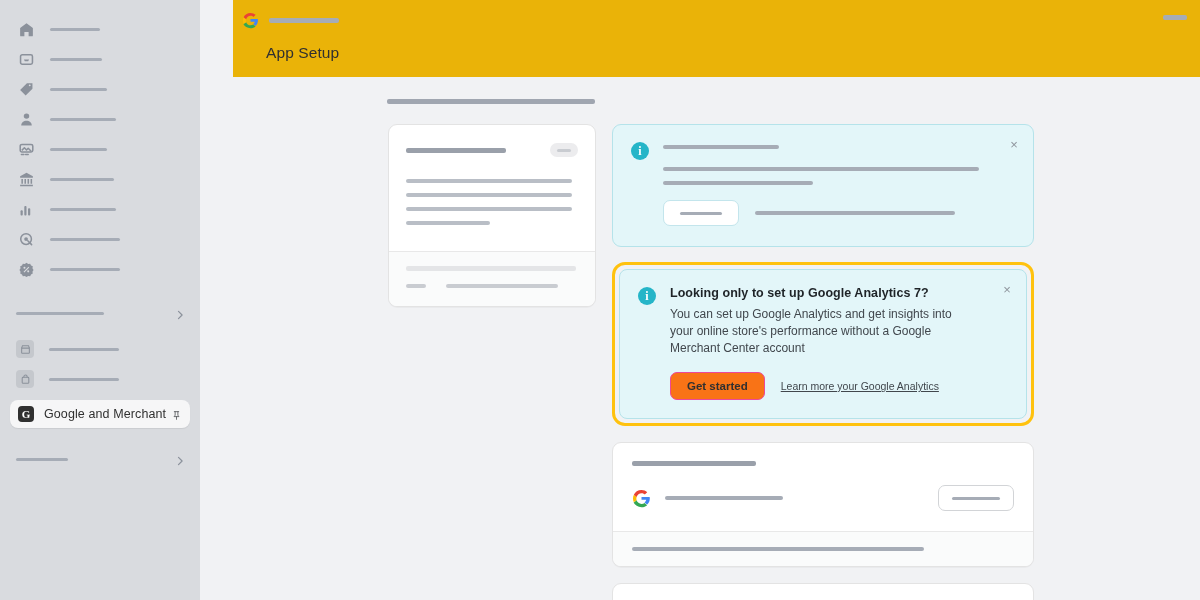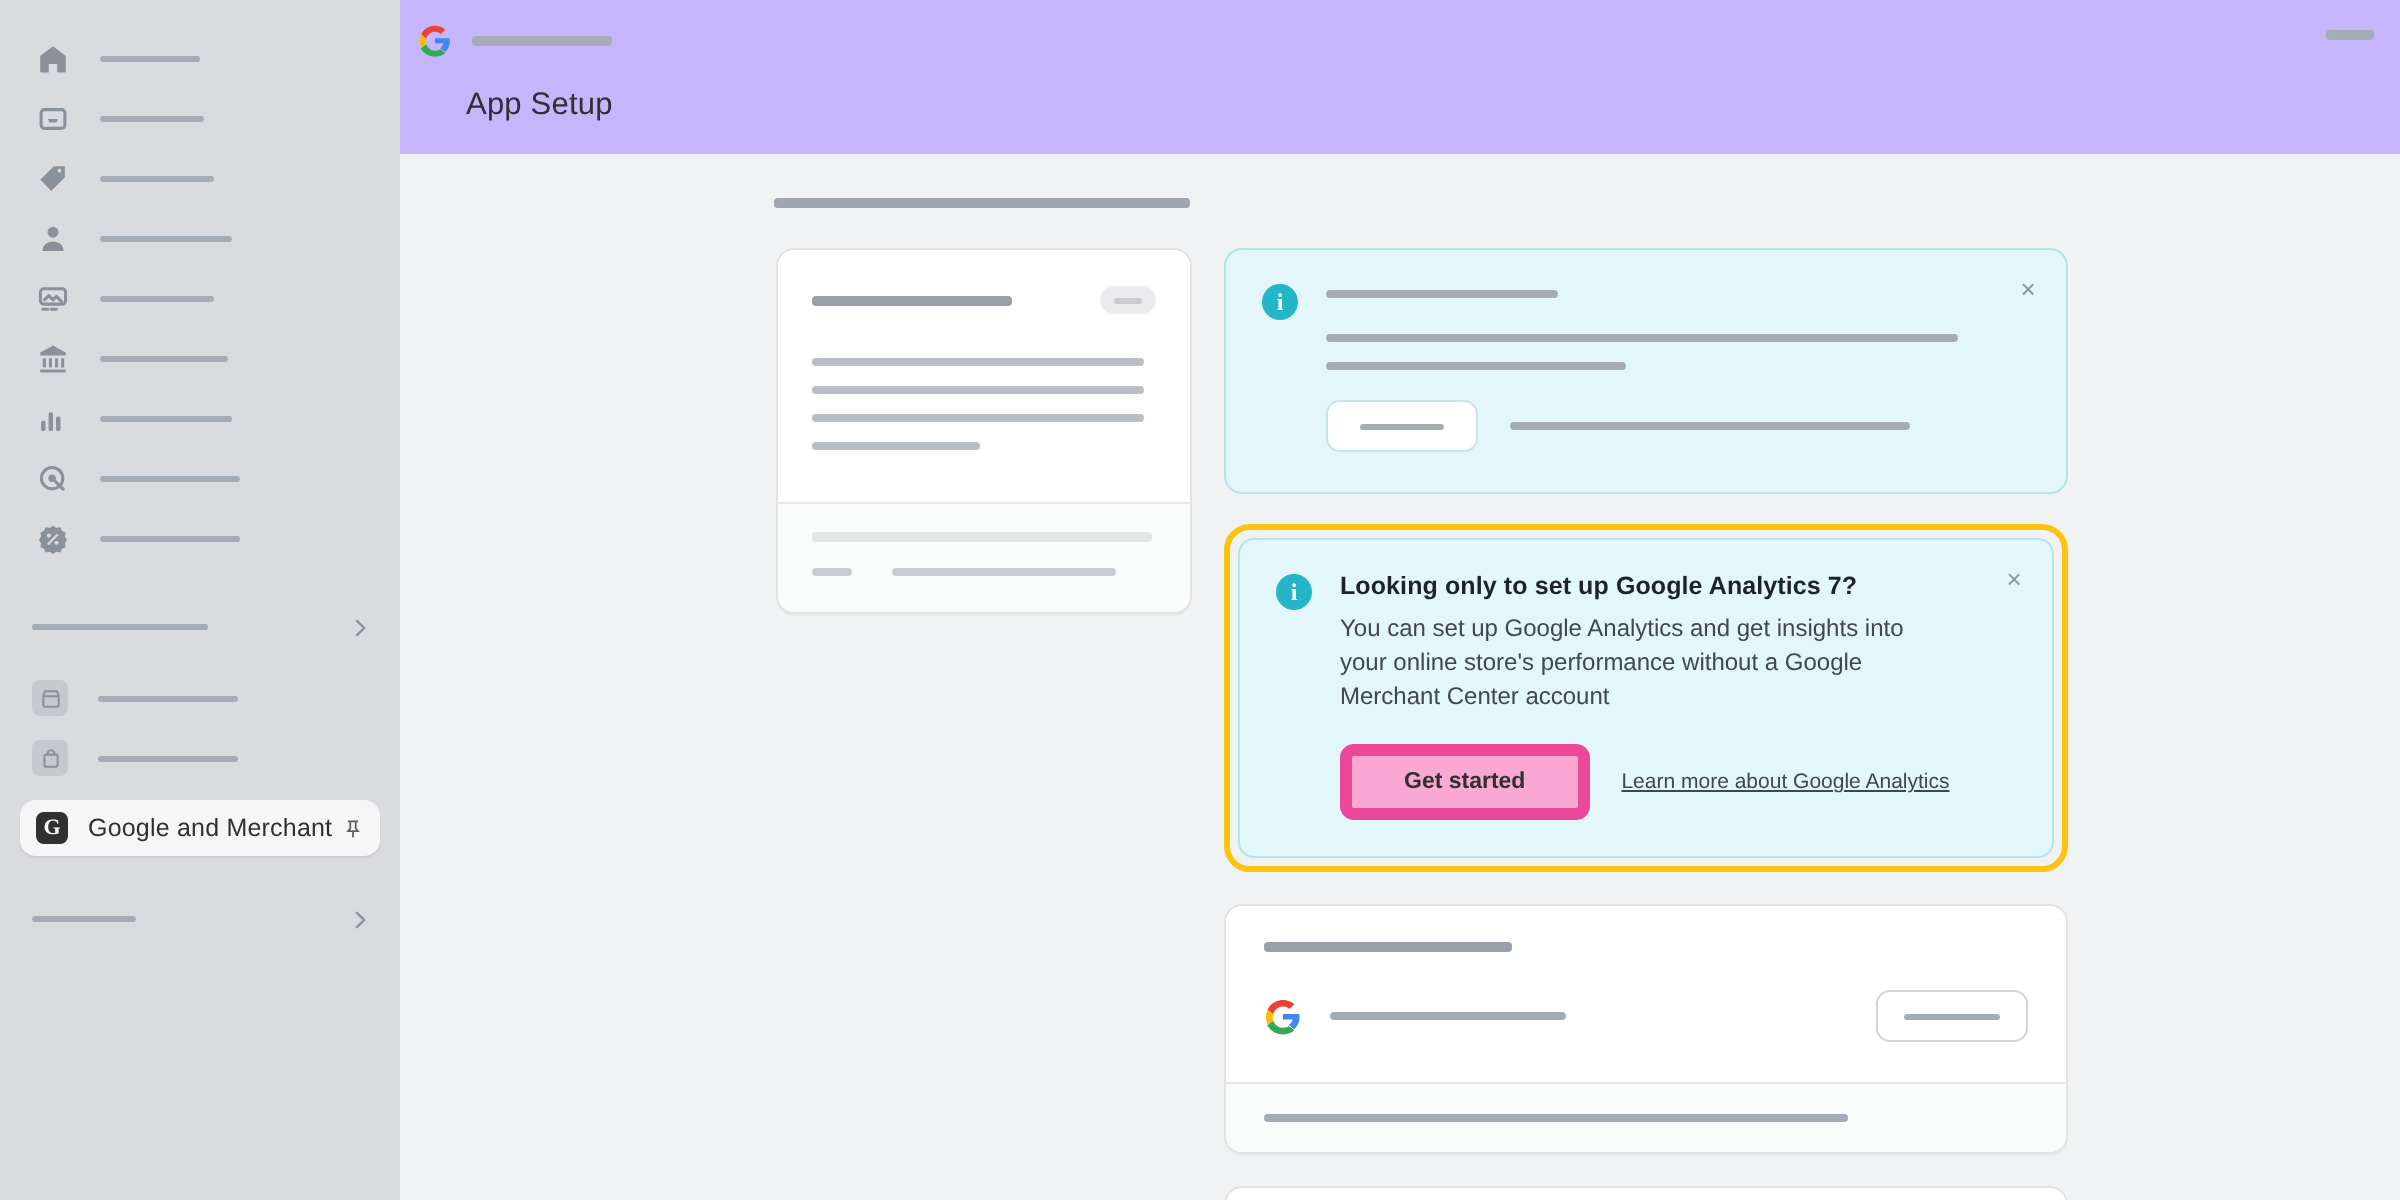--- a/index.html
+++ b/index.html
@@ -57,22 +57,23 @@
 
   .side-app-ico {
     width: 18px; height: 18px; flex:0 0 18px; margin-right: 15px;
     border-radius: 4px; background: #c5c8cd;
     display:flex; align-items:center; justify-content:center;
   }
 
   
   .main { flex: 1; position: relative; height: 600px; background: #f1f2f4; }
   .topbar {
-    height: 77px; background: #c4b5fd;
+    height: 77px; background: #eab308;
     position: relative;
+    margin-left: 33px;
   }
   .topbar-inner { display: flex; align-items: center; padding: 12px 0 0 9px; }
   .gfav { width: 17px; height: 17px; flex:0 0 17px; margin-right: 10px; }
   .topbar .title {
     position: absolute; left: 33px; top: 44px;
     font-size: 15.5px; color: #303030; letter-spacing: .1px;
   }
   .topbar .tr-skel {
     position: absolute; right: 13px; top: 15px;
     width: 24px; height: 5px; background: #a6acb6; border-radius: 2px;
@@ -123,22 +124,22 @@
   .banner .bd { flex: 1; min-width: 0; padding-right: 14px; }
   .banner .x {
     position: absolute; right: 12px; top: 13px;
     color: #8f959d; font-size: 13px; line-height: 1;
     width: 14px; height: 14px; text-align: center;
   }
   .b-title { font-size: 12.5px; font-weight: bold; color: #1e2327; letter-spacing: .05px; }
   .b-text { font-size: 12px; color: #41474d; line-height: 1.42; margin-top: 6px; max-width: 290px; }
   .b-actions { display: flex; align-items: center; margin-top: 15px; }
   .btn-plain {
-    background: #f9a8d4; border: 6px solid #ec4899; border-radius: 7px;
-    padding: 7px 26px; font-size: 11.5px; font-weight: bold; color: #303030;
+    background: #f97316; border: 1px solid #ec4899; border-radius: 7px;
+    padding: 7px 16px; font-size: 11.5px; font-weight: bold; color: #303030;
     font-family: "Liberation Sans", sans-serif;
   }
   .link-plain { font-size: 10.5px; color: #41474d; text-decoration: underline; margin-left: 16px; }
 
   .highlight-wrap {
     border: 3px solid #ffc20e;
     border-radius: 13px;
     padding: 4px;
     background: #f1f2f4;
     margin-top: 15px;
@@ -382,21 +383,21 @@
         </div>
 
         <div class="highlight-wrap">
           <div class="banner">
             <span class="info-ico">i</span>
             <div class="bd">
               <div class="b-title">Looking only to set up Google Analytics 7?</div>
               <div class="b-text">You can set up Google Analytics and get insights into your online store's performance without a Google Merchant Center account</div>
               <div class="b-actions">
                 <button class="btn-plain">Get started</button>
-                <a class="link-plain" href="#">Learn more about Google Analytics</a>
+                <a class="link-plain" href="#">Learn more your Google Analytics</a>
               </div>
             </div>
             <span class="x">×</span>
           </div>
         </div>
 
         <div class="card">
           <div class="card-body">
             <div class="skel" style="width:124px;height:5px;background:#9aa0aa"></div>
             <div class="row-mid">

